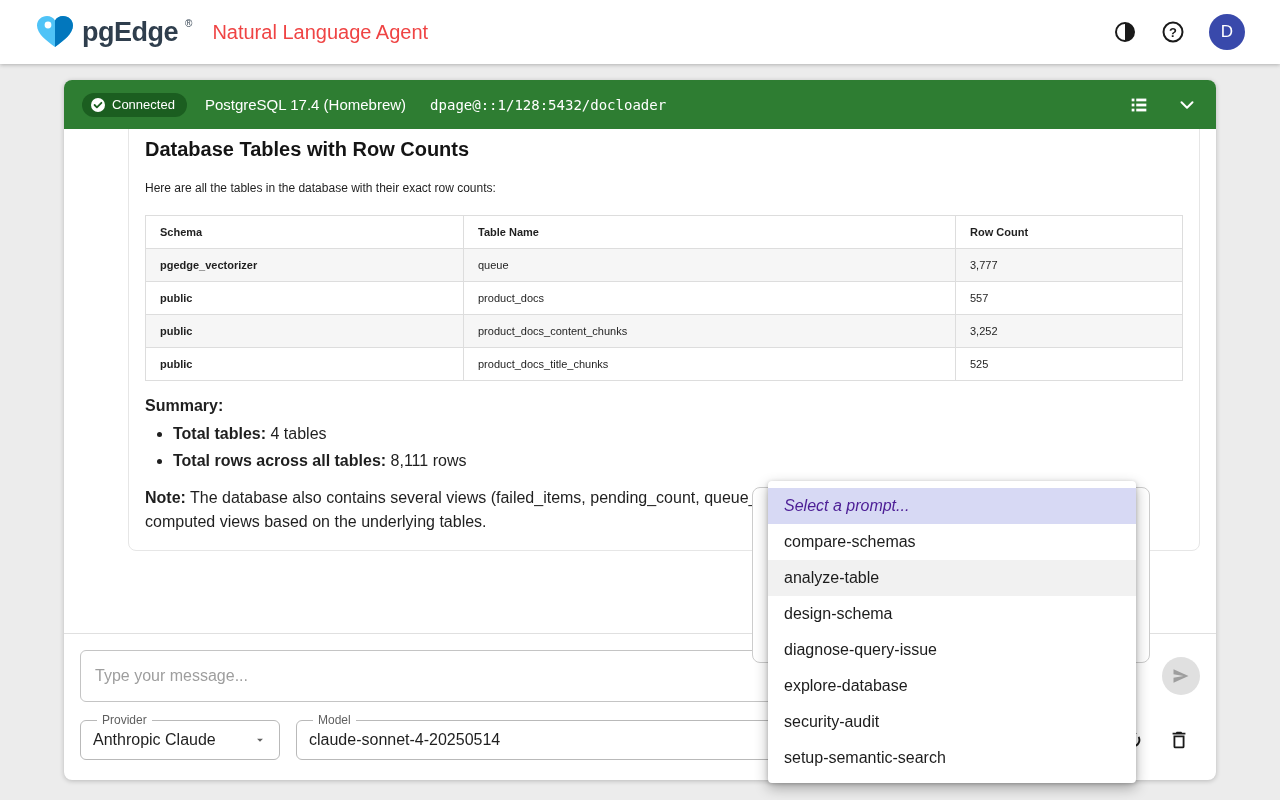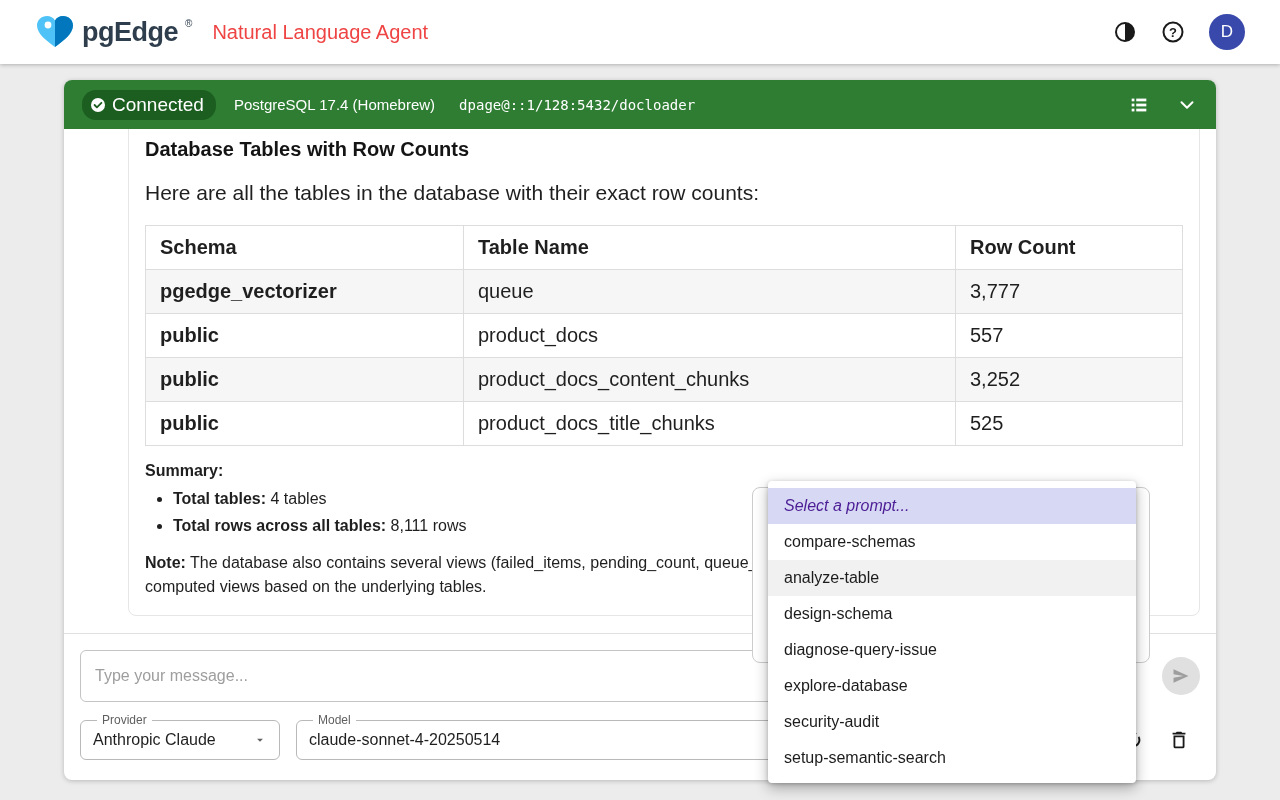--- a/index.html
+++ b/index.html
@@ -34,36 +34,36 @@
     display:flex; flex-direction:column; z-index:5;
   }
 
   
   .conn-bar {
     height:49px; flex:0 0 49px; background:#2e7d32; border-radius:8px 8px 0 0;
     display:flex; align-items:center; padding:0 18px; gap:18px; color:#fff;
   }
   .badge {
     background:#1b5e20; border-radius:14px; padding:4px 12px 4px 8px;
-    display:flex; align-items:center; gap:6px; font-size:19px; color:#fff;
+    display:flex; align-items:center; gap:6px; font-size:13px; color:#fff;
   }
   .server-label { font-size:15px; }
   .dsn { font-family:"DejaVu Sans Mono", monospace; font-size:14px; margin-left:6px; }
   .conn-icons { margin-left:auto; display:flex; align-items:center; gap:26px; }
 
   
   .messages { flex:1 1 auto; overflow:hidden; padding:0 16px 0 64px; }
   .bubble {
     margin-top:-18px; border:1px solid #e6e6e6; border-radius:8px;
     padding:26px 16px 16px; background:#fff;
   }
   .msg-heading { margin:0 0 20px; font-size:20px; font-weight:700; color:#141414; }
-  .intro { margin:0 0 18px; font-size:21px; }
-
-  table.row-counts { border-collapse:collapse; width:100%; margin:20px 0 16px; font-size:20px; }
+  .intro { margin:0 0 18px; font-size:12px; }
+
+  table.row-counts { border-collapse:collapse; width:100%; margin:20px 0 16px; font-size:11px; }
   table.row-counts th, table.row-counts td { border:1px solid #ddd; padding:10px 14px; text-align:left; }
   table.row-counts th { font-weight:700; background:#fff; }
   table.row-counts th:nth-child(1){ width:318px; }
   table.row-counts th:nth-child(2){ width:492px; }
   table.row-counts tbody tr:nth-of-type(odd){ background:#f6f6f6; }
   table.row-counts tbody td:first-child { font-weight:700;margin-top:8px; }
 
   .summary-label { font-weight:700; font-size:16px; margin:16px 0 10px; }
   ul.summary-list { margin:0 0 16px; padding-left:28px; font-size:16px; }
   ul.summary-list li { margin:9px 0; }

